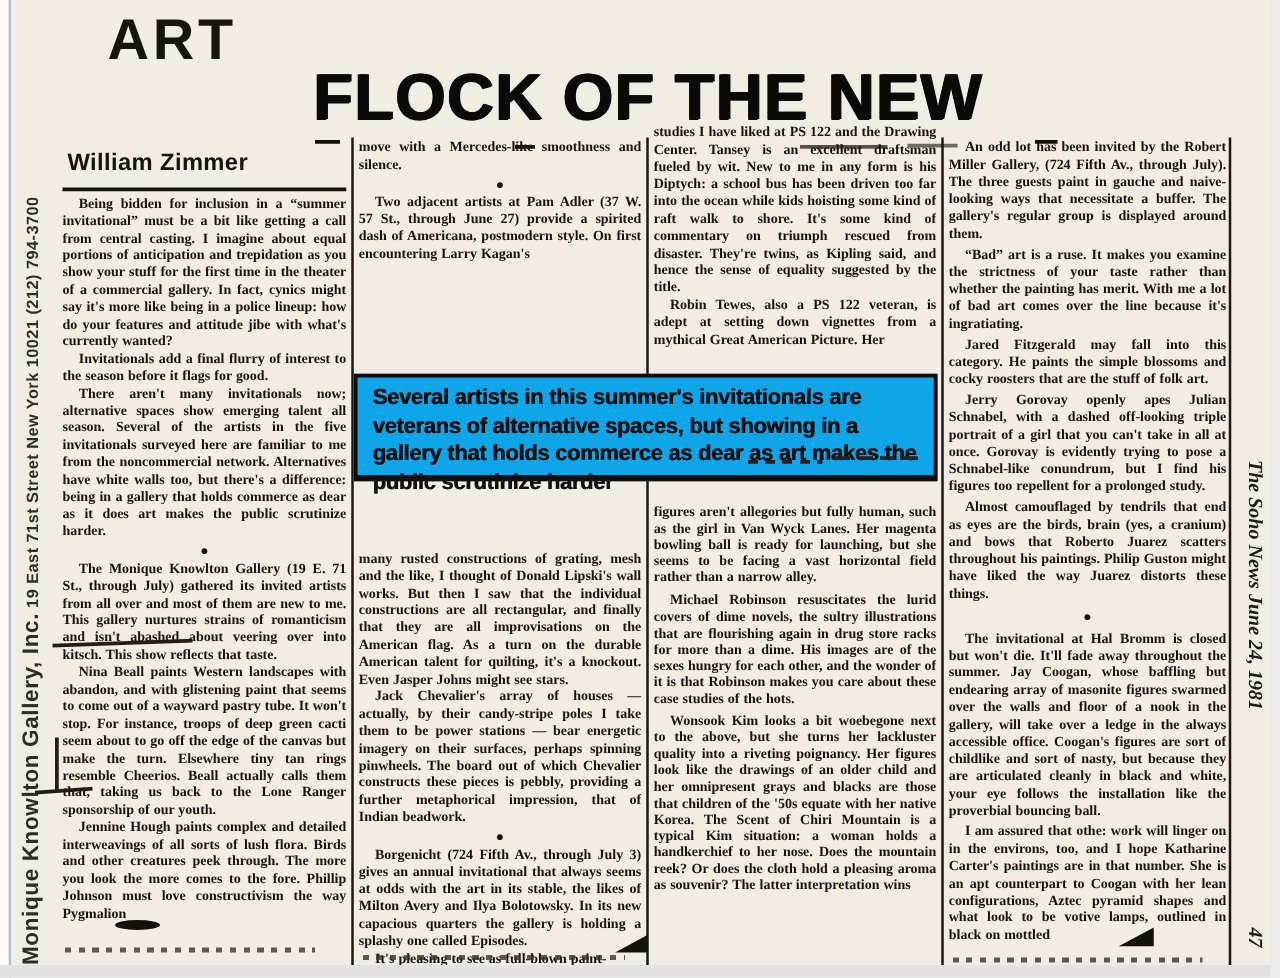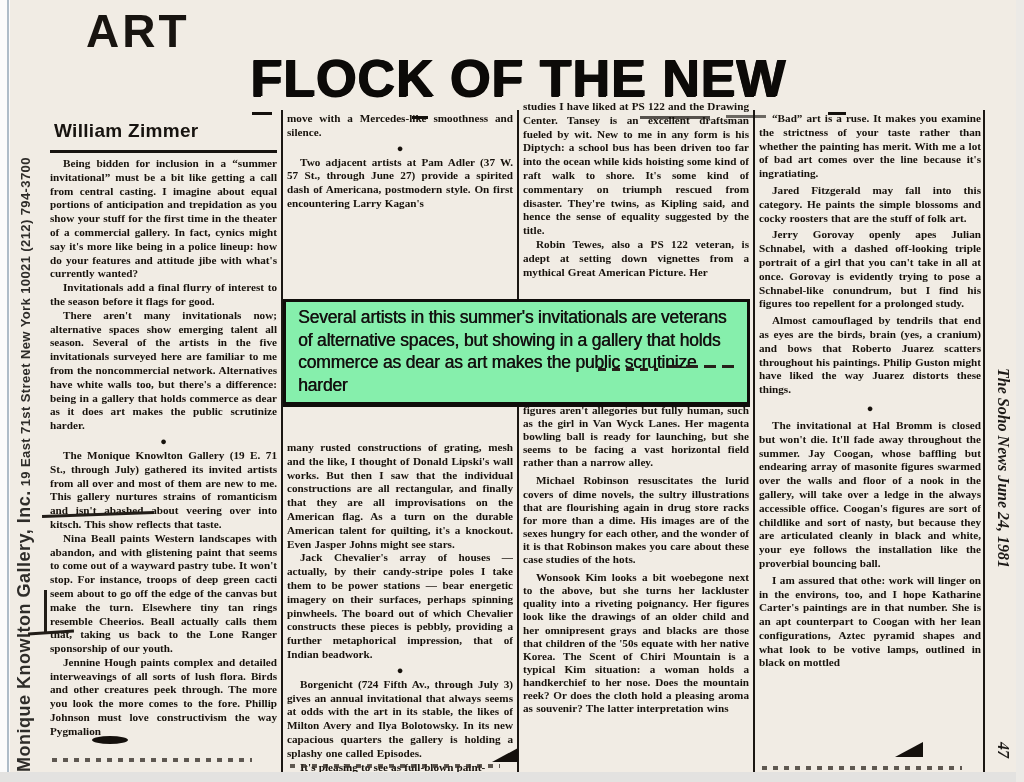--- a/index.html
+++ b/index.html
@@ -72,24 +72,24 @@
   .c3b{left:523px;top:404px;width:226px;height:368px;line-height:13.1px;}
   .c4{left:759px;top:112px;width:222px;height:662px;}
   .c3b p{margin-bottom:5px;}
   .c4 p{margin-bottom:3px;}
 
   .vrule{position:absolute;top:110px;width:1.5px;height:662px;background:#1b1713;}
   .r12{left:281px;} .r23{left:517px;} .r34{left:753px;} .r4e{left:983px;}
 
   
   .pullquote{
-    position:absolute;left:283px;top:299px;width:467px;height:108px;
-    background:#86efac;border:3px solid #100d0a;border-bottom-width:5px;
+    position:absolute;left:283px;top:299px;width:467px;height:86px;
+    background:#0ea5e9;border:3px solid #100d0a;border-bottom-width:5px;
     box-sizing:border-box;padding:4px 10px 0 12px;
-    font-family:"Liberation Sans",sans-serif;font-weight:normal;
+    font-family:"Liberation Sans",sans-serif;font-weight:bold;
     font-size:17.5px;line-height:22.5px;letter-spacing:-.2px;color:#141110;
     text-shadow:.5px 0 #141110;
   }
 
   
   .artifact{position:absolute;background:#14100c;}
   .dash{height:3px;}
   .pen{height:2.5px;background:#221d18;}
   .blob1{left:92px;top:736px;width:36px;height:8px;border-radius:50%;}
   .tri{width:0;height:0;background:none;}
@@ -142,20 +142,21 @@
 <div class="col c3t">
     <p class="flush">studies I have liked at PS 122 and the Drawing Center. Tansey is an excellent draftsman fueled by wit. New to me in any form is his Diptych: a school bus has been driven too far into the ocean while kids hoisting some kind of raft walk to shore. It's some kind of commentary on triumph rescued from disaster. They're twins, as Kipling said, and hence the sense of equality suggested by the title.</p>
     <p>Robin Tewes, also a PS 122 veteran, is adept at setting down vignettes from a mythical Great American Picture. Her</p>
   </div>
 <div class="col c3b">
     <p class="flush">figures aren't allegories but fully human, such as the girl in Van Wyck Lanes. Her magenta bowling ball is ready for launching, but she seems to be facing a vast horizontal field rather than a narrow alley.</p>
     <p>Michael Robinson resuscitates the lurid covers of dime novels, the sultry illustrations that are flourishing again in drug store racks for more than a dime. His images are of the sexes hungry for each other, and the wonder of it is that Robinson makes you care about these case studies of the hots.</p>
     <p>Wonsook Kim looks a bit woebegone next to the above, but she turns her lackluster quality into a riveting poignancy. Her figures look like the drawings of an older child and her omnipresent grays and blacks are those that children of the '50s equate with her native Korea. The Scent of Chiri Mountain is a typical Kim situation: a woman holds a handkerchief to her nose. Does the mountain reek? Or does the cloth hold a pleasing aroma as souvenir? The latter interpretation wins</p>
   </div>
 <div class="col c4">
+    <p>An odd lot has been invited by the Robert Miller Gallery, (724 Fifth Av., through July). The three guests paint in gauche and naive-looking ways that necessitate a buffer. The gallery's regular group is displayed around them.</p>
     <p>“Bad” art is a ruse. It makes you examine the strictness of your taste rather than whether the painting has merit. With me a lot of bad art comes over the line because it's ingratiating.</p>
     <p>Jared Fitzgerald may fall into this category. He paints the simple blossoms and cocky roosters that are the stuff of folk art.</p>
     <p>Jerry Gorovay openly apes Julian Schnabel, with a dashed off-looking triple portrait of a girl that you can't take in all at once. Gorovay is evidently trying to pose a Schnabel-like conundrum, but I find his figures too repellent for a prolonged study.</p>
     <p>Almost camouflaged by tendrils that end as eyes are the birds, brain (yes, a cranium) and bows that Roberto Juarez scatters throughout his paintings. Philip Guston might have liked the way Juarez distorts these things.</p>
     <p class="bullet">●</p>
     <p>The invitational at Hal Bromm is closed but won't die. It'll fade away throughout the summer. Jay Coogan, whose baffling but endearing array of masonite figures swarmed over the walls and floor of a nook in the gallery, will take over a ledge in the always accessible office. Coogan's figures are sort of childlike and sort of nasty, but because they are articulated cleanly in black and white, your eye follows the installation like the proverbial bouncing ball.</p>
     <p>I am assured that othe: work will linger on in the environs, too, and I hope Katharine Carter's paintings are in that number. She is an apt counterpart to Coogan with her lean configurations, Aztec pyramid shapes and what look to be votive lamps, outlined in black on mottled</p>
   </div>
 
 <div class="pullquote">Several artists in this summer's invitationals are veterans of alternative spaces, but showing in a gallery that holds commerce as dear as art makes the public scrutinize harder</div>

